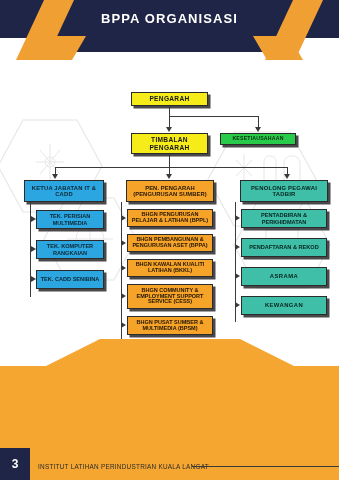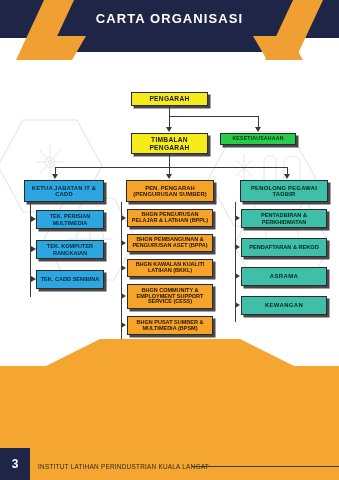--- a/index.html
+++ b/index.html
@@ -98,21 +98,21 @@
   }
 </style>
 </head>
 <body>
 
 <div class="header-band"></div>
 <div class="hdr-chevron chev-l"></div>
 <div class="hdr-chevron chev-l2"></div>
 <div class="hdr-chevron chev-r"></div>
 <div class="hdr-chevron chev-r2"></div>
-<div class="header-title">CARTA ORGANISASI</div>
+<div class="header-title">BPPA ORGANISASI</div>
 
 <svg class="watermark wm-a" width="108" height="96" viewBox="0 0 108 96">
   <polygon points="27,2 81,2 106,48 81,94 27,94 2,48" fill="none" stroke="#4a4a55" stroke-width="1.2"></polygon>
   <path d="M54 26 L54 62 M40 44 L68 44 M44 32 L64 56 M64 32 L44 56" stroke="#4a4a55" stroke-width="1" fill="none"></path>
   <circle cx="54" cy="44" r="5" fill="none" stroke="#4a4a55" stroke-width="1"></circle>
 </svg>
 <svg class="watermark wm-b" width="112" height="98" viewBox="0 0 112 98">
   <polygon points="28,2 84,2 110,49 84,96 28,96 2,49" fill="none" stroke="#4a4a55" stroke-width="1.2"></polygon>
   <path d="M30 30 L46 46 M46 30 L30 46 M38 24 L38 52" stroke="#4a4a55" stroke-width="1" fill="none"></path>
   <rect x="58" y="26" width="12" height="30" rx="5" fill="none" stroke="#4a4a55" stroke-width="1"></rect>

